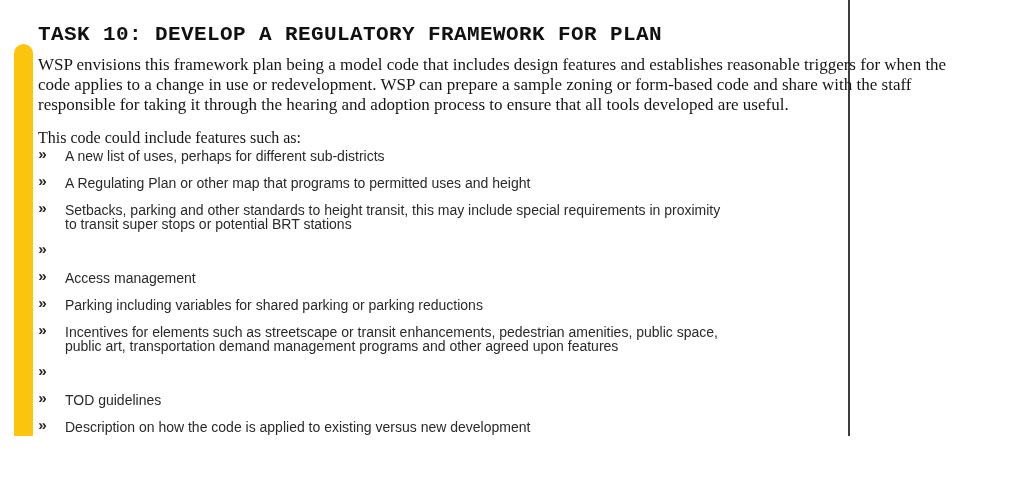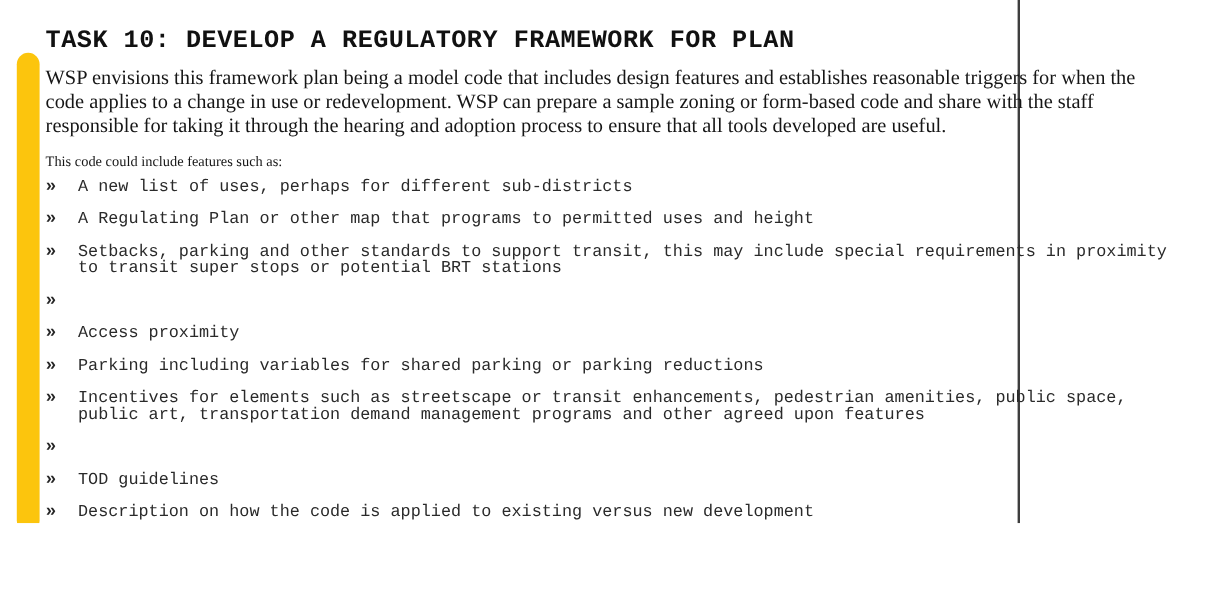--- a/index.html
+++ b/index.html
@@ -51,21 +51,21 @@
     top: 38px;
     font-size: 17px;
     line-height: 20px;
     white-space: pre-line;
     width: 960px;
   }
   .lead-in {
     position: absolute;
     left: 0;
     top: 112px;
-    font-size: 12px;
+    font-size: 16px;
     line-height: 20px;
   }
   .bullets {
     position: absolute;
     left: 0;
     top: 149px;
     margin: 0;
     padding: 0;
     list-style: none;
     width: 950px;
@@ -77,21 +77,21 @@
   }
   .bullet-marker {
     flex: 0 0 27px;
     font-family: "Liberation Mono", monospace;
     font-size: 15px;
     line-height: 14px;
     font-weight: bold;
     color: #262626;
   }
   .bullet-text {
-    font-family: Liberation Mono, monospace;
+    font-family: Liberation Sans, sans-serif;
     font-size: 14px;
     line-height: 14px;
     white-space: pre-line;
     color: #2a2a2a;
   }
   .deliverables {
     position: absolute;
     left: 0;
     top: 456px;
     font-size: 17px;
@@ -123,29 +123,29 @@
       <li>
         <span class="bullet-marker">»</span>
         <span class="bullet-text">A new list of uses, perhaps for different sub-districts</span>
       </li>
       <li>
         <span class="bullet-marker">»</span>
         <span class="bullet-text">A Regulating Plan or other map that programs to permitted uses and height</span>
       </li>
       <li>
         <span class="bullet-marker">»</span>
-        <span class="bullet-text">Setbacks, parking and other standards to support transit, this may include special requirements in proximity
+        <span class="bullet-text">Setbacks, parking and other standards to height transit, this may include special requirements in proximity
 to transit super stops or potential BRT stations</span>
       </li>
       <li>
         <span class="bullet-marker">»</span>
       </li>
       <li>
         <span class="bullet-marker">»</span>
-        <span class="bullet-text">Access proximity</span>
+        <span class="bullet-text">Access management</span>
       </li>
       <li>
         <span class="bullet-marker">»</span>
         <span class="bullet-text">Parking including variables for shared parking or parking reductions</span>
       </li>
       <li>
         <span class="bullet-marker">»</span>
         <span class="bullet-text">Incentives for elements such as streetscape or transit enhancements, pedestrian amenities, public space,
 public art, transportation demand management programs and other agreed upon features</span>
       </li>

